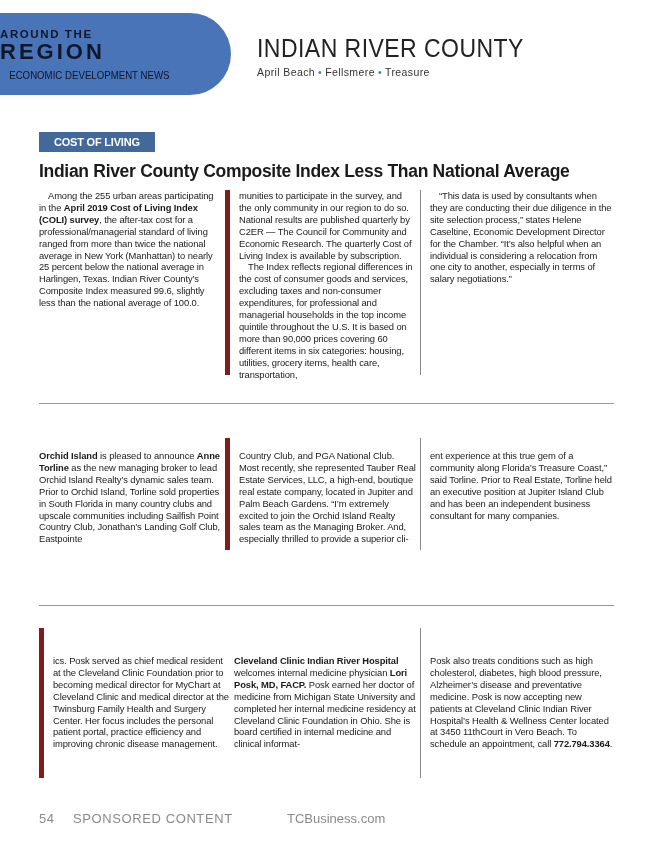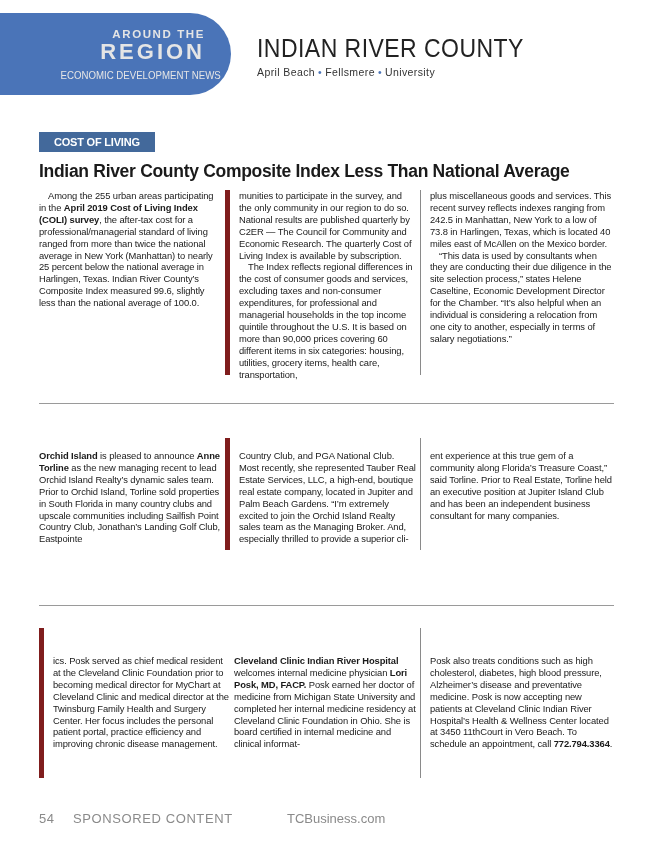--- a/index.html
+++ b/index.html
@@ -2,21 +2,21 @@
 <html><head>
   <meta charset="utf-8">
   <style>
     * { margin: 0; padding: 0; box-sizing: border-box; }
     html, body { width: 652px; height: 845px; background: #ffffff; overflow: hidden; }
     body { position: relative; font-family: "Liberation Sans", "DejaVu Sans", sans-serif; color: #1a1a1a; }
 
     .masthead-pill {
       position: absolute; left: 0; top: 13px; width: 231px; height: 82px;
       background: #4a74b8; border-radius: 0 42px 42px 0;
-      color: #e5e5e5; text-align: right;
+      color: #0f172a; text-align: left;
     }
     .pill-line1 { position: absolute; left: 0; width: 205px; top: 15px; font-size: 11.5px; font-weight: bold; letter-spacing: 1.6px; }
     .pill-line2 { position: absolute; left: 0; width: 205px; top: 26px; font-size: 22px; letter-spacing: 3px; font-weight: bold; }
     .pill-line3 { position: absolute; left: 0; width: 230px; top: 56px; font-size: 10.5px; letter-spacing: 0px; transform: scaleX(0.92); transform-origin: center; }
 
     .masthead-title { position: absolute; left: 257px; top: 34px; font-size: 25px; letter-spacing: 0.5px; color: #222; font-weight: normal; transform: scaleX(0.92); transform-origin: left; }
     .masthead-sub { position: absolute; left: 257px; top: 66px; font-size: 10.5px; color: #333; letter-spacing: 0.4px; }
     .masthead-sub .dot { color: #4a74b8; margin: 0 3px; }
 
     .section-tag {
@@ -48,45 +48,44 @@
 </head>
 <body>
 
 <div class="masthead-pill">
   <div class="pill-line1">AROUND THE</div>
   <div class="pill-line2">REGION</div>
   <div class="pill-line3">ECONOMIC DEVELOPMENT NEWS</div>
 </div>
 <div class="masthead-title">INDIAN RIVER COUNTY</div>
 <div class="masthead-sub">
-  <span>April Beach</span><span class="dot">•</span><span>Fellsmere</span><span class="dot">•</span><span>University</span>
+  <span>April Beach</span><span class="dot">•</span><span>Fellsmere</span><span class="dot">•</span><span>Treasure</span>
 </div>
 
 <div class="section-tag">COST OF LIVING</div>
 <h1 class="headline">Indian River County Composite Index Less Than National Average</h1>
 
 <div class="cols art1">
   <div class="col c1">
     <p class="indent"><span>Among the 255 urban areas participating in the </span><b>April 2019 Cost of Living Index (COLI) survey</b><span>, the after-tax cost for a professional/managerial standard of living ranged from more than twice the national average in New York (Manhattan) to nearly 25 percent below the national average in Harlingen, Texas. Indian River County’s Composite Index measured 99.6, slightly less than the national average of 100.0.</span></p>
   </div>
   <div class="col c2">
     <p>munities to participate in the survey, and the only community in our region to do so. National results are published quarterly by C2ER — The Council for Community and Economic Research. The quarterly Cost of Living Index is available by subscription.</p>
     <p class="indent">The Index reflects regional differences in the cost of consumer goods and services, excluding taxes and non-consumer expenditures, for professional and managerial households in the top income quintile throughout the U.S. It is based on more than 90,000 prices covering 60 different items in six categories: housing, utilities, grocery items, health care, transportation,</p>
   </div>
   <div class="col c3">
-    <p>plus miscellaneous goods and services. This recent survey reflects indexes ranging from 242.5 in Manhattan, New York to a low of 73.8 in Harlingen, Texas, which is located 40 miles east of McAllen on the Mexico border.</p>
     <p class="indent">“This data is used by consultants when they are conducting their due diligence in the site selection process,” states Helene Caseltine, Economic Development Director for the Chamber. “It’s also helpful when an individual is considering a relocation from one city to another, especially in terms of salary negotiations.”</p>
   </div>
 </div>
 
 <div class="divider" style="top:403px;"></div>
 
 <div class="cols art2">
   <div class="col c1">
-    <p><b>Orchid Island</b><span> is pleased to announce </span><b>Anne Torline</b><span> as the new managing recent to lead Orchid Island Realty’s dynamic sales team. Prior to Orchid Island, Torline sold properties in South Florida in many country clubs and upscale communities including Sailfish Point Country Club, Jonathan’s Landing Golf Club, Eastpointe</span></p>
+    <p><b>Orchid Island</b><span> is pleased to announce </span><b>Anne Torline</b><span> as the new managing broker to lead Orchid Island Realty’s dynamic sales team. Prior to Orchid Island, Torline sold properties in South Florida in many country clubs and upscale communities including Sailfish Point Country Club, Jonathan’s Landing Golf Club, Eastpointe</span></p>
   </div>
   <div class="col c2">
     <p>Country Club, and PGA National Club. Most recently, she represented Tauber Real Estate Services, LLC, a high-end, boutique real estate company, located in Jupiter and Palm Beach Gardens. “I’m extremely excited to join the Orchid Island Realty sales team as the Managing Broker. And, especially thrilled to provide a superior cli-</p>
   </div>
   <div class="col c3">
     <p>ent experience at this true gem of a community along Florida’s Treasure Coast,” said Torline. Prior to Real Estate, Torline held an executive position at Jupiter Island Club and has been an independent business consultant for many companies.</p>
   </div>
 </div>
 
 <div class="divider" style="top:605px;"></div>

